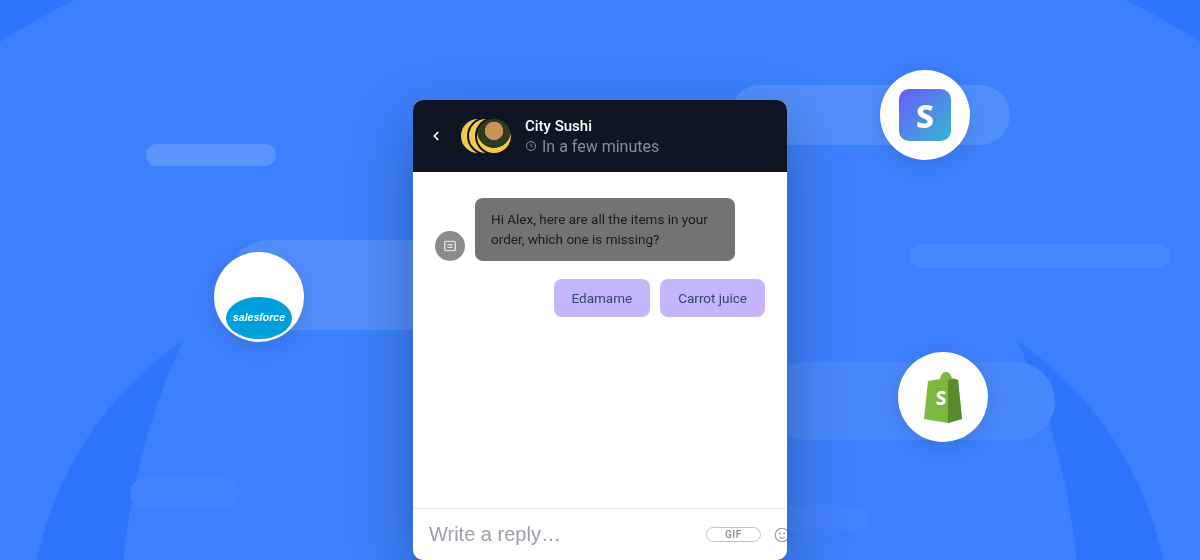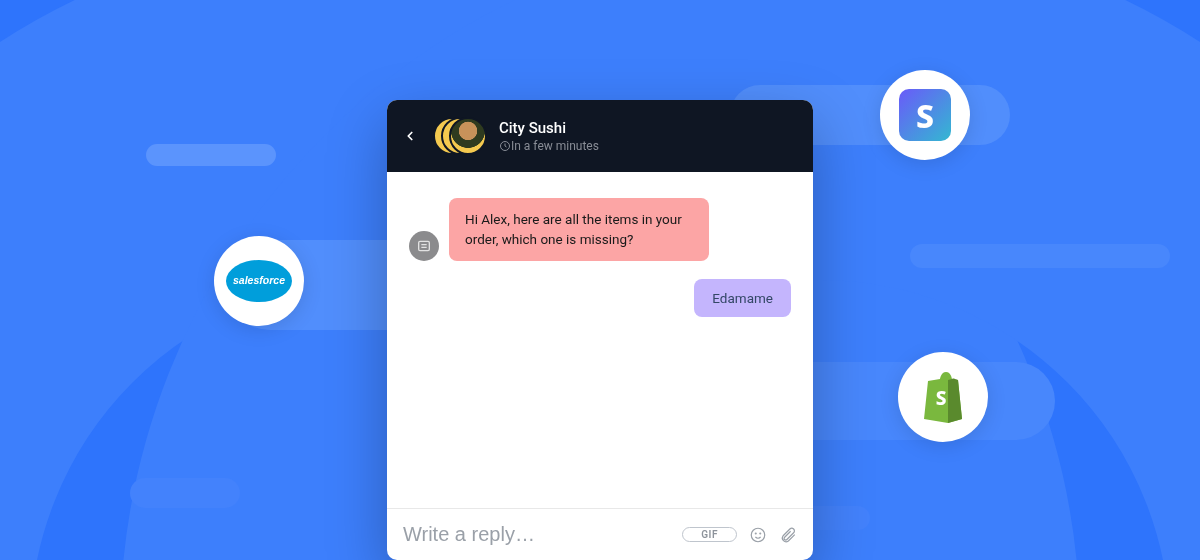--- a/index.html
+++ b/index.html
@@ -52,41 +52,41 @@
       position: absolute;
       width: 90px;
       height: 90px;
       background: #fff;
       border-radius: 50%;
       display: flex;
       align-items: center;
       justify-content: center;
       box-shadow: 0 4px 20px rgba(0,0,0,0.12);
     }
-    .badge-salesforce { top: 236px; left: 214px; }
+    .badge-salesforce { top: 252px; left: 214px; align-items: flex-end; }
     .badge-stripe    { top: 70px;  right: 230px; }
     .badge-shopify   { top: 352px; right: 212px; }
 
     .sf-cloud { fill: #009edb; }
     .stripe-sq {
       width: 52px; height: 52px;
       border-radius: 10px;
       background: linear-gradient(135deg, #6a5af9 0%, #33b8d1 100%);
       display: flex; align-items: center; justify-content: center;
       color: #fff; font-weight: 800; font-size: 32px; font-family: system-ui;
     }
     .shopify-bag { fill: #7ab83e; }
 
     
     .chat {
       position: absolute;
       top: 100px;
       left: 50%;
       transform: translateX(-50%);
-      width: 426px;
+      width: 374px;
       height: 460px;
       background: #fff;
       border-radius: 10px;
       box-shadow: 0 22px 60px rgba(0,0,0,0.28);
       overflow: hidden;
       display: flex;
       flex-direction: column;
     }
 
     .chat-head {
@@ -119,43 +119,43 @@
     .av-ring.r1 { left: 0;   top: 1px; }
     .av-ring.r2 { left: 8px; top: 1px; }
     .av-ring.main {
       left: 16px; top: 1px;
       background: radial-gradient(circle at 50% 35%, #c7925a 0 32%, #2f3b1f 34% 60%, #f4c94f 62% 100%);
     }
 
     .head-text { display: flex; flex-direction: column; gap: 2px; }
     .head-title { font-size: 15px; font-weight: 500; }
     .head-sub {
-      display: flex; align-items: center; 
-      color: #888c95; font-size: 12px;
+      display: flex; align-items: center; gap: 5px;
+      color: #888c95; font-size: 16px;
     }
 
     .chat-body {
       flex: 1;
       padding: 26px 22px 10px 22px;
       overflow: hidden;
     }
 
     .row { display: flex; margin-bottom: 18px; }
     .row.out { justify-content: flex-end; }
     .row.in  { justify-content: flex-start; align-items: flex-end; gap: 10px; }
 
     .bubble {
       max-width: 260px;
       padding: 12px 16px;
       border-radius: 8px;
       font-size: 13.5px;
       line-height: 1.45;
     }
     .bubble.out { background: #0f1623; color: #fff; }
-    .bubble.in  { background: #fca5a5; color: #1a1a1a; }
+    .bubble.in  { background: #737373; color: #1a1a1a; }
 
     .bot-av {
       width: 30px; height: 30px; border-radius: 50%;
       background: #8b8b8d;
       display: flex; align-items: center; justify-content: center;
       flex-shrink: 0;
     }
 
     .chips {
       display: flex; flex-wrap: wrap; gap: 10px;
@@ -269,20 +269,21 @@
             <rect x="4" y="5" width="16" height="14" rx="2"></rect>
             <line x1="8" y1="10" x2="16" y2="10"></line>
             <line x1="8" y1="14" x2="16" y2="14"></line>
           </svg>
       </div>
       <div class="bubble in">Hi Alex, here are all the items in your order, which one is missing?</div>
     </div>
 
     <div class="chips">
       <div class="chip">Edamame</div>
+      <div class="chip">Carrot juice</div>
     </div>
 
   </div>
 
   <div class="composer">
     <input type="text" placeholder="Write a reply…" style="">
     <div class="gif-pill">GIF</div>
     <div class="icon-btn">
       <svg width="18" height="18" viewBox="0 0 24 24" stroke-width="1.6">
           <circle cx="12" cy="12" r="9"></circle>

